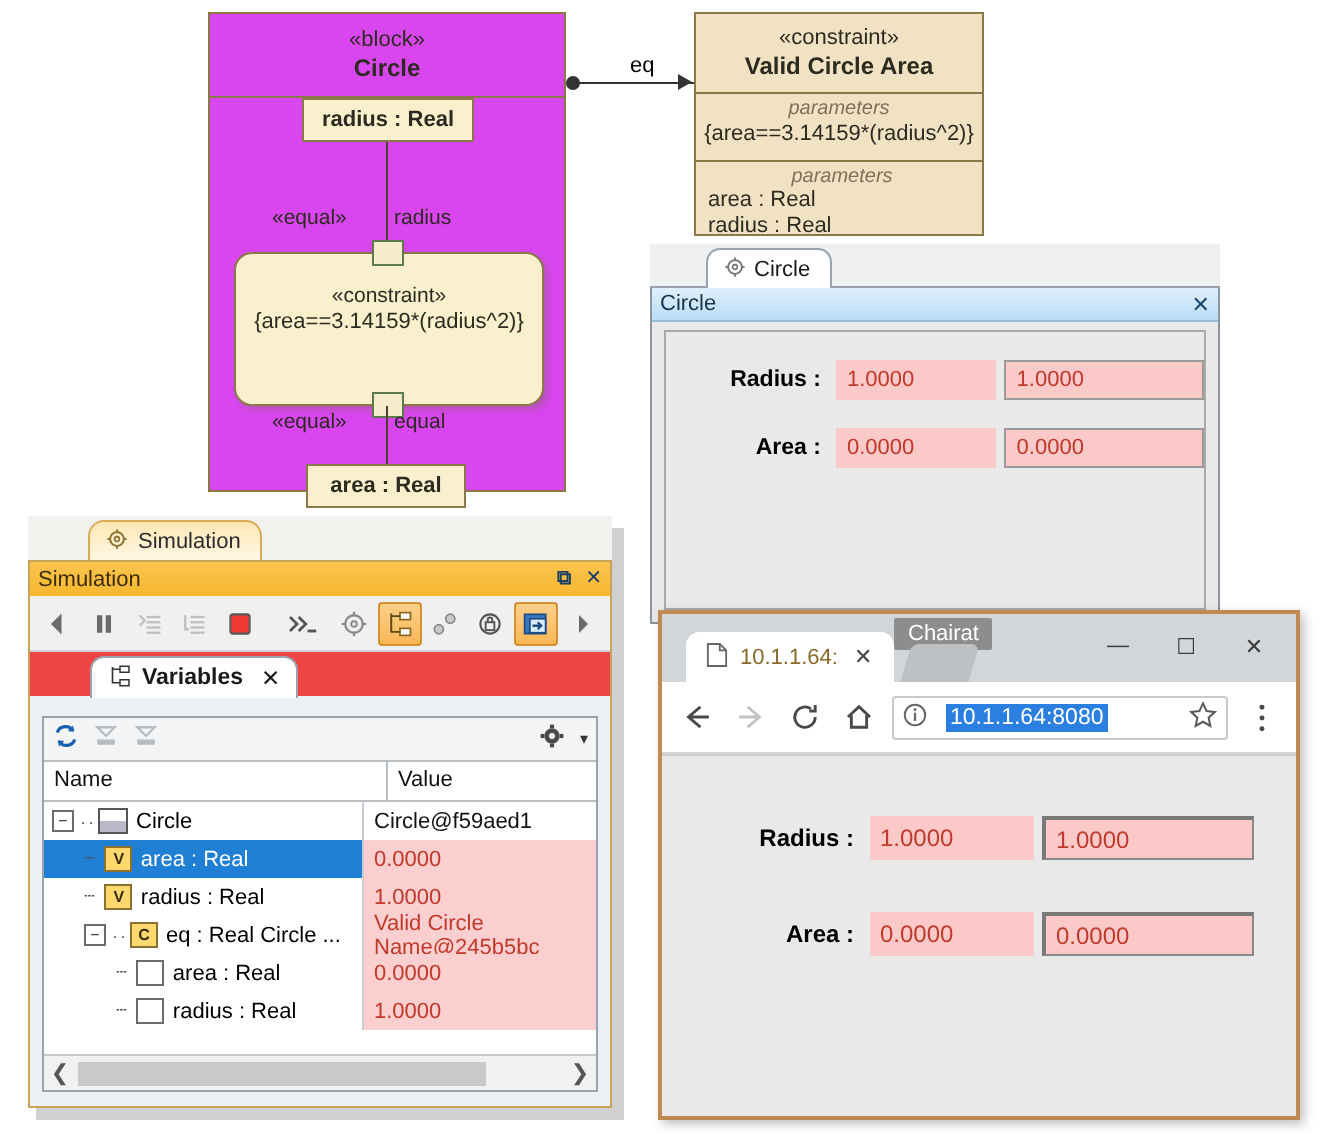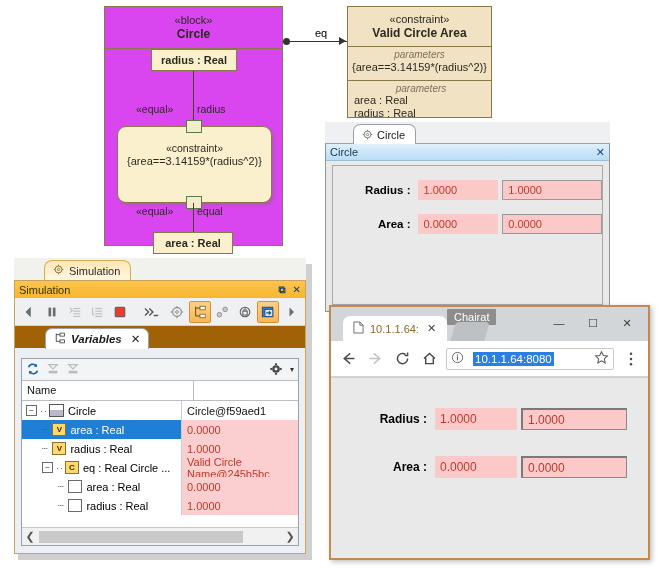--- a/index.html
+++ b/index.html
@@ -133,21 +133,21 @@
     display:flex;align-items:center;padding:0 3px;gap:1px;box-sizing:border-box;
   }
   .tb-btn{
     width:22px;height:22px;display:flex;align-items:center;justify-content:center;
     box-sizing:border-box;border:1px solid transparent;border-radius:2px;
   }
   .tb-btn.on{background:linear-gradient(#fdd08a,#fab755);border:1px solid #d59130;}
   .tb-sep{width:6px;}
 
   
-  .var-tabstrip{height:22px;background:#a16207;position:relative;font-style:italic;}
+  .var-tabstrip{height:22px;background:#ef4444;position:relative;}
   .var-tab{
     position:absolute;left:30px;top:2px;height:21px;padding:0 8px;
     background:#fff;border:1px solid #9aa3ad;border-bottom:none;border-radius:7px 7px 0 0;
     display:flex;align-items:center;gap:5px;font-size:11.5px;font-weight:bold;color:#1a1a1a;
     box-sizing:border-box;
   }
   .var-body{
     position:absolute;left:6px;top:77px;right:6px;bottom:7px;
     background:#fff;border:1px solid #9aa3ad;box-sizing:border-box;
   }
@@ -490,20 +490,21 @@
                 <line x1="8" y1="12.4" x2="8" y2="14.5"></line>
                 <line x1="1.5" y1="8" x2="3.6" y2="8"></line>
                 <line x1="12.4" y1="8" x2="14.5" y2="8"></line>
               </g>
             </svg></span>
         <span style="font-size:8px;color:#333;margin-left:1px;">▾</span>
       </div>
 
       <div class="var-head">
         <div class="ch ch-name">Name</div>
+        <div class="ch ch-val">Value</div>
       </div>
 
       <div class="var-rows" id="var-rows">
           <div class="vrow">
             <div class="c-name" style="padding-left: 4px;">
               <span class="expander">−</span>
               <span class="dots">··</span>
               <span class="ic-blk"></span>
               <span>Circle</span>
             </div>

